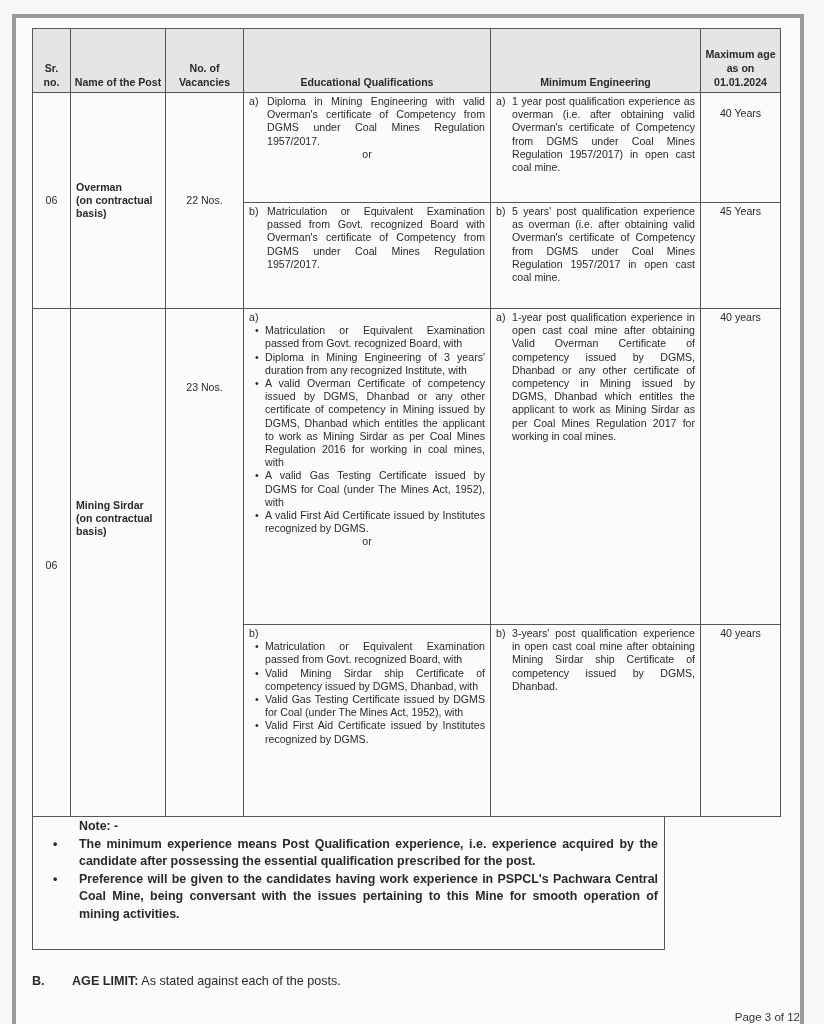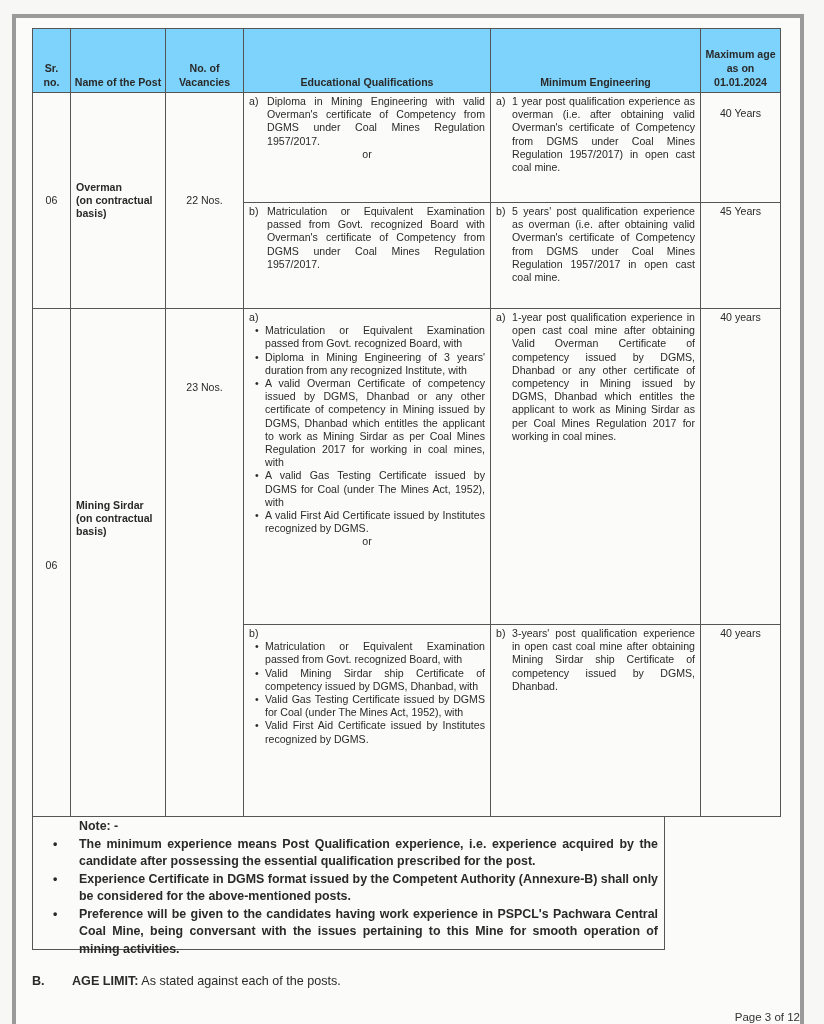--- a/index.html
+++ b/index.html
@@ -16,21 +16,21 @@
   }
   table.main {
     position:absolute; left:32px; top:28px; width:748px;
     border-collapse:collapse; table-layout:fixed;
     font-size:10.6px; line-height:13.2px;
   }
   table.main td, table.main th {
     border:1px solid #555; vertical-align:top; padding:2px 5px;
   }
   table.main th {
-    background:#7dd3fc; font-weight:bold; text-align:center; vertical-align:bottom;
+    background:#e5e5e5; font-weight:bold; text-align:center; vertical-align:bottom;
     font-size:10.6px; line-height:14px; padding:3px 3px;
   }
   .center { text-align:center; }
   .middle { vertical-align:middle !important; }
   .bold { font-weight:bold; }
   .or { text-align:center; display:block; }
   ul.bul { margin:0; padding-left:16px; list-style:none; }
   ul.bul li { position:relative; text-align:justify; }
   ul.bul li::before { content:"\2022"; position:absolute; left:-10px; top:0; }
   .exp-wrap { display:flex; }
@@ -127,21 +127,21 @@
       <td rowspan="2" style="vertical-align:top;padding-top:190px">
         <div class="bold">Mining Sirdar</div>
         <div class="bold">(on contractual basis)</div>
       </td>
       <td rowspan="2" class="center" style="vertical-align:top;padding-top:72px">23 Nos.</td>
       <td>
         <div>a)</div>
         <ul class="bul">
           <li>Matriculation or Equivalent Examination passed from Govt. recognized Board, with</li>
           <li>Diploma in Mining Engineering of 3 years' duration from any recognized Institute, with</li>
-          <li>A valid Overman Certificate of competency issued by DGMS, Dhanbad or any other certificate of competency in Mining issued by DGMS, Dhanbad which entitles the applicant to work as Mining Sirdar as per Coal Mines Regulation 2017 for working in coal mines, with</li>
+          <li>A valid Overman Certificate of competency issued by DGMS, Dhanbad or any other certificate of competency in Mining issued by DGMS, Dhanbad which entitles the applicant to work as Mining Sirdar as per Coal Mines Regulation 2016 for working in coal mines, with</li>
           <li>A valid Gas Testing Certificate issued by DGMS for Coal (under The Mines Act, 1952), with</li>
           <li>A valid First Aid Certificate issued by Institutes recognized by DGMS.</li>
         </ul>
         <span class="or">or</span>
       </td>
       <td>
         <div class="exp-wrap">
           <span class="lbl">a)</span>
           <span class="txt">1-year post qualification experience in open cast coal mine after obtaining Valid Overman Certificate of competency issued by DGMS, Dhanbad or any other certificate of competency in Mining issued by DGMS, Dhanbad which entitles the applicant to work as Mining Sirdar as per Coal Mines Regulation 2017 for working in coal mines.</span>
         </div>
@@ -166,21 +166,20 @@
       </td>
       <td class="center">40 years</td>
     </tr>
   </tbody>
 </table>
 
 <div class="notes">
   <div class="note-title">Note: -</div>
   <ul>
     <li>The minimum experience means Post Qualification experience, i.e. experience acquired by the candidate after possessing the essential qualification prescribed for the post.</li>
-    <li>Experience Certificate in DGMS format issued by the Competent Authority (Annexure-B) shall only be considered for the above-mentioned posts.</li>
     <li>Preference will be given to the candidates having work experience in PSPCL's Pachwara Central Coal Mine, being conversant with the issues pertaining to this Mine for smooth operation of mining activities.</li>
   </ul>
 </div>
 
 <div class="age-limit">
   <span class="b">B.</span><span class="k">AGE LIMIT:</span><span> As stated against each of the posts.</span>
 </div>
 
 <div class="page-num">Page 3 of 12</div>
 

